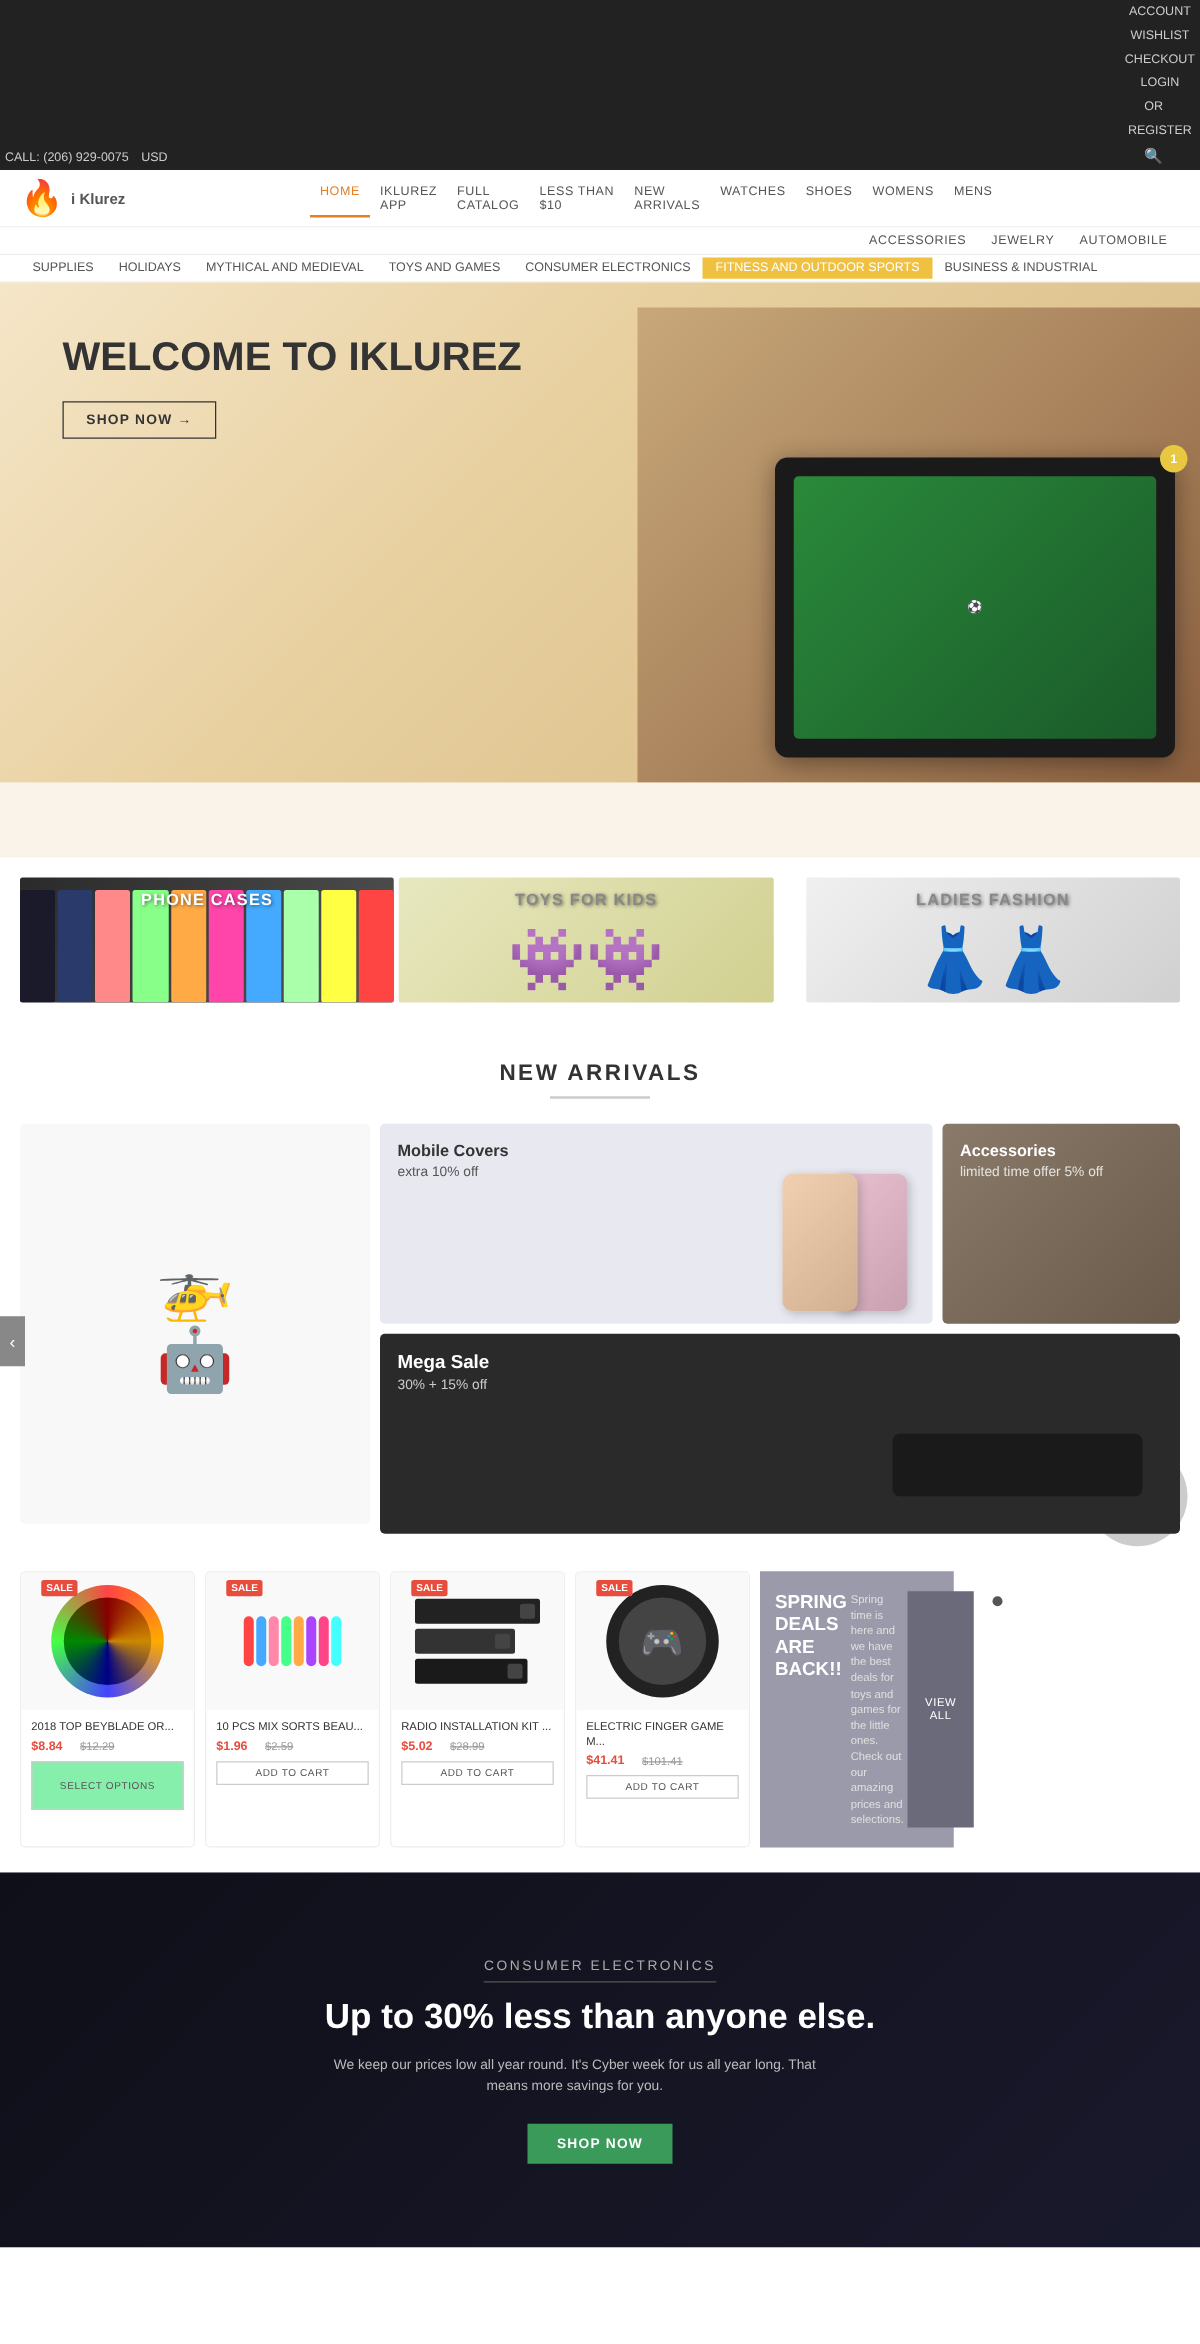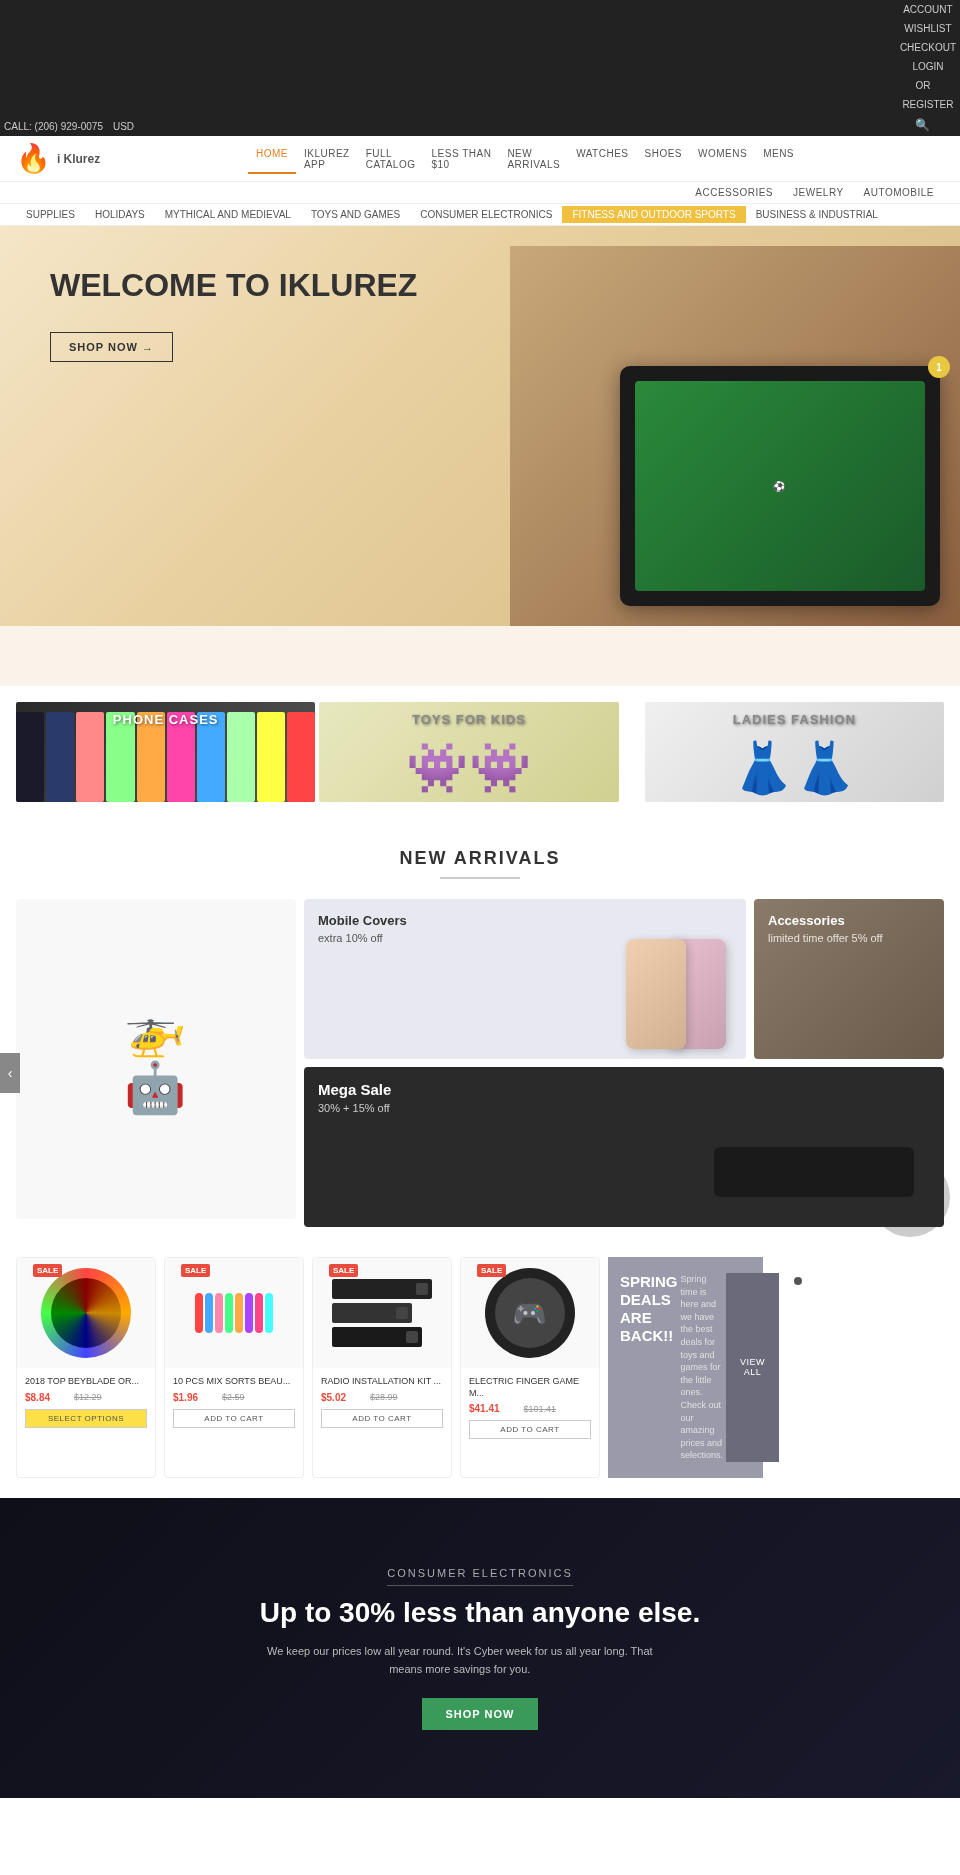--- a/index.html
+++ b/index.html
@@ -90,21 +90,21 @@
       height: 400px;
       overflow: hidden;
       display: flex;
       align-items: flex-start;
       padding: 40px 50px;
     }
     .hero-text { z-index: 2; }
     .hero-text h1 { font-size: 32px; color: #333; font-weight: bold; line-height: 1.2; }
     .hero-text .shop-btn {
       display: inline-block;
-      margin-top: 28px;
+      margin-top: 17px;
       border: 1px solid #333;
       padding: 8px 18px;
       text-decoration: none;
       color: #333;
       font-size: 11px;
       font-weight: bold;
       text-transform: uppercase;
       letter-spacing: 1px;
     }
     .hero-img {
@@ -360,39 +360,39 @@
       color: #fff;
       font-size: 8px;
       font-weight: bold;
       padding: 2px 4px;
       border-radius: 2px;
       text-transform: uppercase;
       z-index: 2;
     }
     .product-info { padding: 8px; }
     .product-name { font-size: 9px; color: #333; margin-bottom: 4px; line-height: 1.3; }
-    .product-prices { display: flex; gap: 24px; align-items: center; margin-bottom: 6px; }
+    .product-prices { display: flex; gap: 14px; align-items: center; margin-bottom: 6px; }
     .price-current { font-size: 10px; color: #e74c3c; font-weight: bold; }
     .price-old { font-size: 9px; color: #999; text-decoration: line-through; }
     .btn-add-cart {
       width: 100%;
       padding: 4px;
       border: 1px solid #ccc;
       background: #fff;
       font-size: 8px;
       text-transform: uppercase;
       cursor: pointer;
       letter-spacing: 0.5px;
       color: #555;
     }
     .btn-select-options {
       width: 100%;
-      padding: 4px;
+      padding: 14px;
       border: 1px solid #ccc;
-      background: #fde047;
+      background: #86efac;
       font-size: 8px;
       text-transform: uppercase;
       cursor: pointer;
       letter-spacing: 0.5px;
       color: #555;
     }
 
     
     .spring-deals {
       width: 155px;

